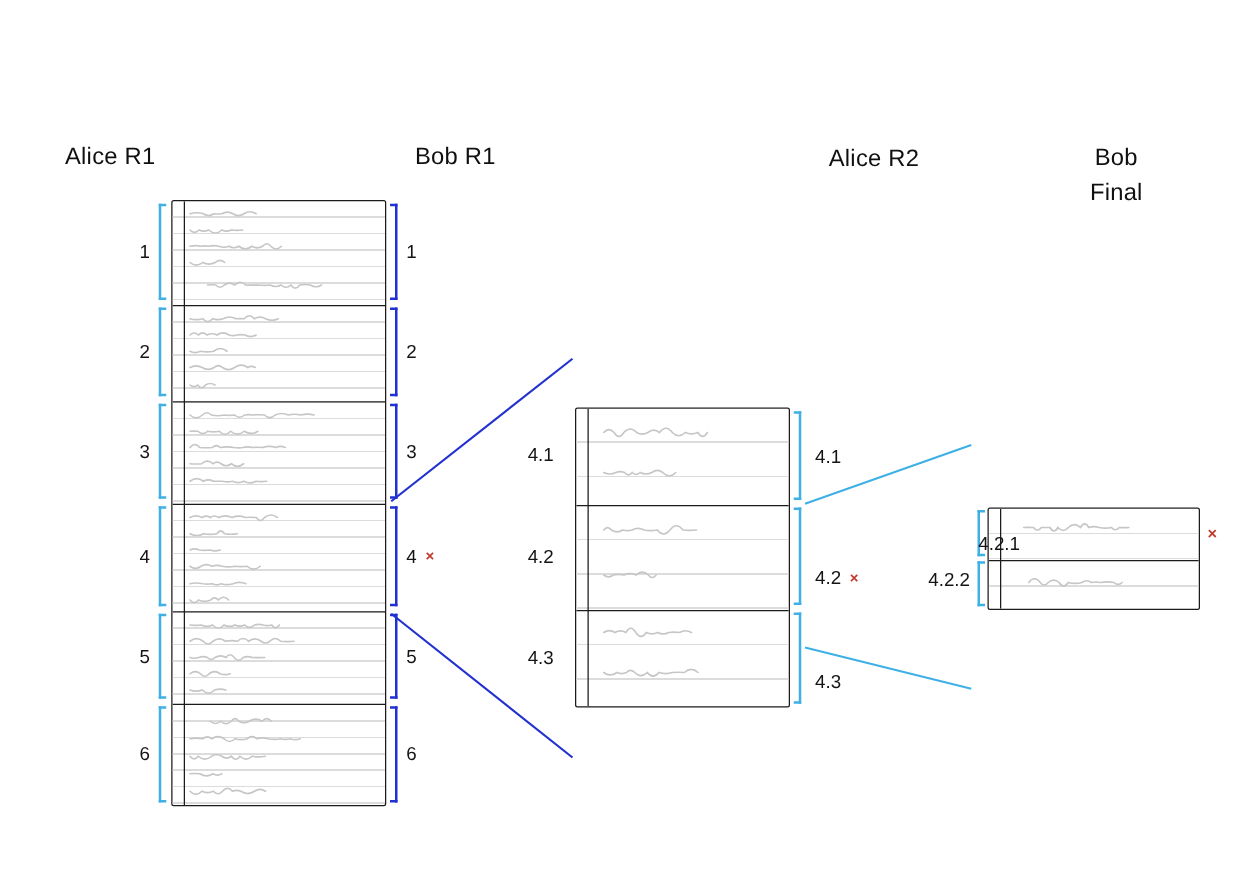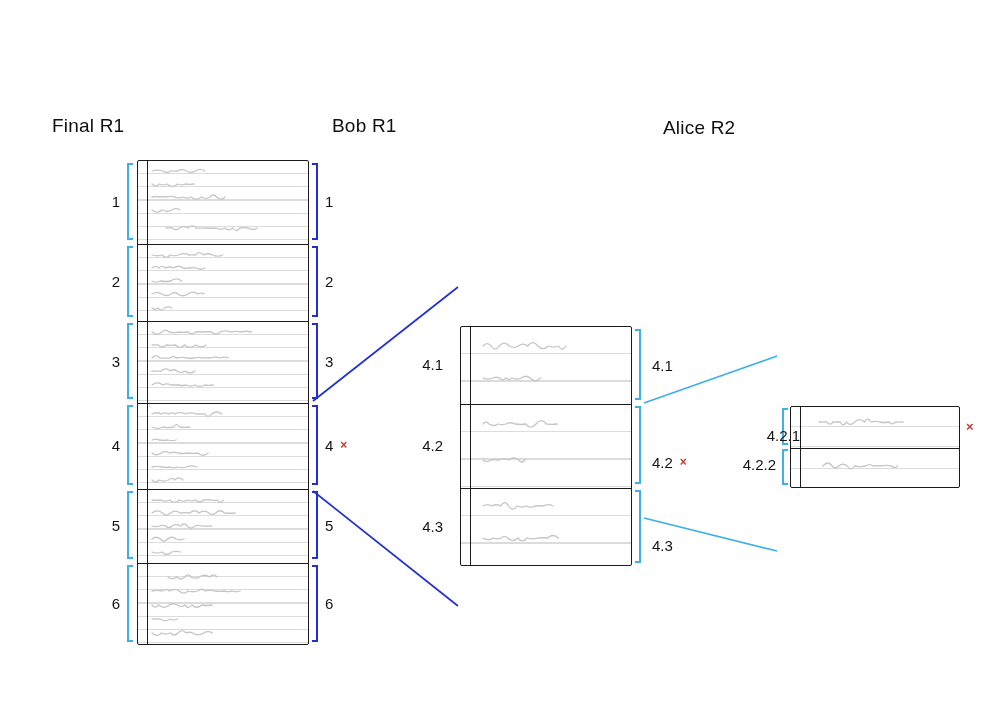--- a/index.html
+++ b/index.html
@@ -36,23 +36,27 @@
 
 <div class="canvas">
 
   <svg class="connectors" width="1000" height="707" viewBox="0 0 1000 707">
     <line x1="313" y1="401" x2="458" y2="287" stroke="var(--bob)" stroke-width="1.7"></line>
     <line x1="313" y1="491" x2="458" y2="606" stroke="var(--bob)" stroke-width="1.7"></line>
     <line x1="644" y1="403" x2="777" y2="356" stroke="var(--alice)" stroke-width="1.7"></line>
     <line x1="644" y1="518" x2="777" y2="551" stroke="var(--alice)" stroke-width="1.7"></line>
   </svg>
 
-  <div class="header" style="left:52px;top:115px">Final R1</div>
+  <div class="header" style="left:52px;top:115px">Alice R1</div>
   <div class="header" style="left:332px;top:115px">Bob R1</div>
   <div class="header" style="left:663px;top:117px">Alice R2</div>
+  <div class="header" style="left:848px;top:113px;width:90px">
+    <div class="hline">Bob</div>
+    <div class="hline">Final</div>
+  </div>
 
   <div class="doc doc1" style="left:137px;top:160px;width:172px;height:485px">
     <div class="sec" style="height:83px">
       <i class="scribble" style="left:14px;top:3px"><svg width="60" height="14" style="overflow:visible" viewBox="0 0 60 14">
             <path d="M0,7 q5.4,-1.6 10.7,0 q4.1,3.0 8.3,0 q3.2,0.4 6.5,0 q4.4,-2.6 8.9,0 q4.4,2.9 8.8,0 q4.8,-3.2 9.7,0" fill="none" stroke="var(--pencil)" stroke-width="1.3" stroke-linecap="round"></path>
           </svg></i>
       <i class="scribble" style="left:14px;top:16px"><svg width="46" height="14" style="overflow:visible" viewBox="0 0 46 14">
             <path d="M0,7 q3.6,3.7 7.2,0 q3.9,1.9 7.8,0 q5.3,4.8 10.5,0 q3.7,1.9 7.5,0 q4.6,0.7 9.2,0" fill="none" stroke="var(--pencil)" stroke-width="1.3" stroke-linecap="round"></path>
           </svg></i>
       <i class="scribble" style="left:14px;top:29px"><svg width="76" height="14" style="overflow:visible" viewBox="0 0 76 14">
@@ -240,18 +244,18 @@
       <i class="scribble" style="left:32px;top:10px"><svg width="80" height="14" style="overflow:visible" viewBox="0 0 80 14">
             <path d="M0,7 q4.6,-6.0 9.2,0 q3.2,4.0 6.4,0 q4.3,-3.7 8.7,0 q3.6,5.7 7.3,0 q5.5,1.4 11.0,0 q3.8,-2.8 7.6,0 q3.7,-0.8 7.3,0 q5.4,-1.1 10.7,0 q3.3,3.1 6.5,0" fill="none" stroke="var(--pencil)" stroke-width="1.3" stroke-linecap="round"></path>
           </svg></i>
     </div>
     <div class="margin-line"></div>
   </div>
 
   <div class="bracket open-right alice" style="left:782px;top:408px;height:37px"></div>
   <div class="bracket open-right alice" style="left:782px;top:449px;height:36px"></div>
 
-  <div class="sec-label align-right" style="left:750px;top:421px;width:50px;height:28px">4.2.1</div>
+  <div class="sec-label align-right" style="left:766px;top:421px;width:50px;height:28px">4.2.1</div>
   <div class="sec-label align-right" style="left:726px;top:450px;width:50px;height:28px">4.2.2</div>
 
   <div class="reject-mark" style="left:966px;top:419px">×</div>
 
 </div>
 
 </body></html>

